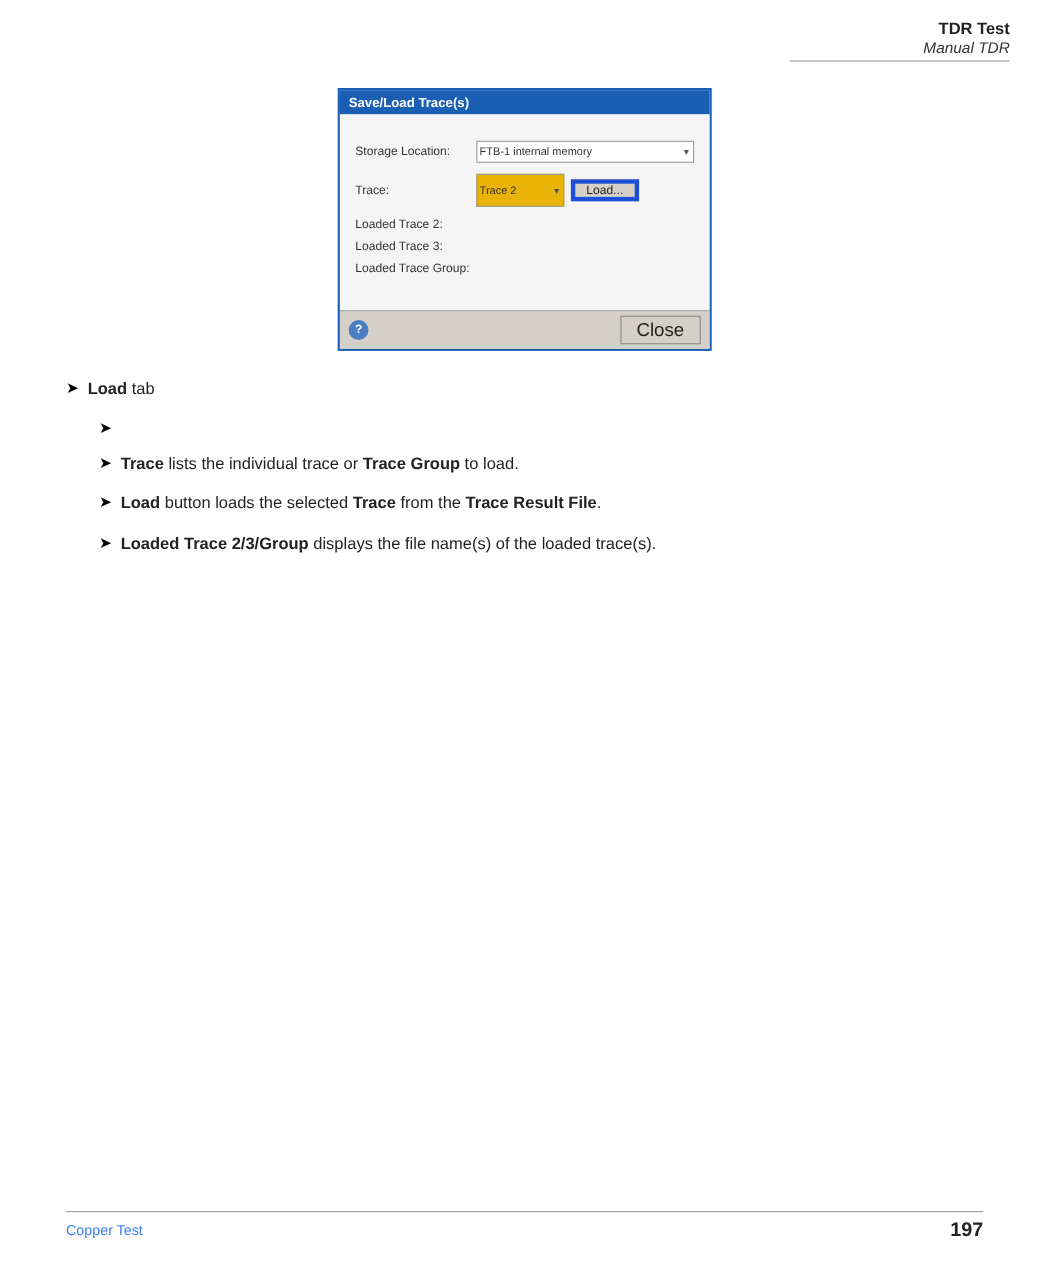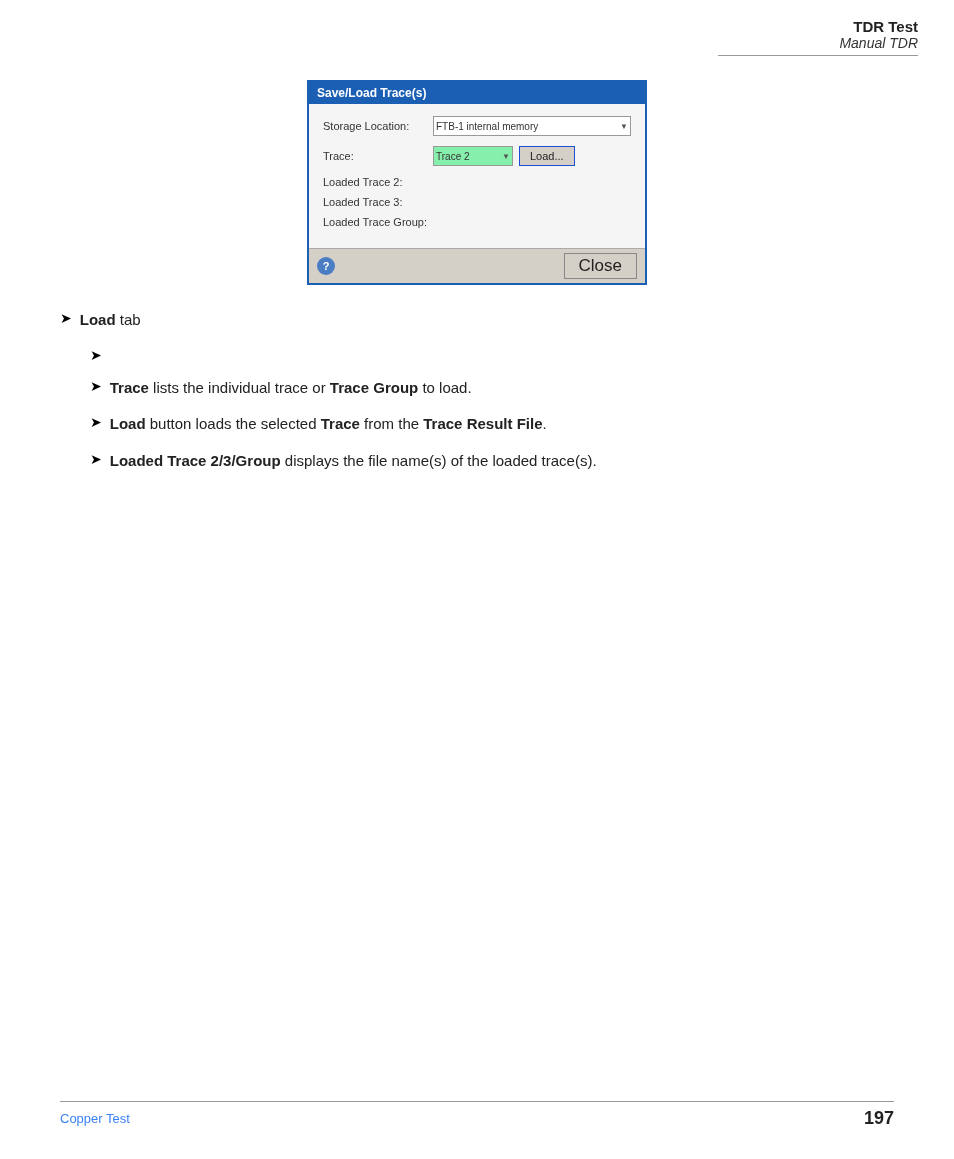--- a/index.html
+++ b/index.html
@@ -90,21 +90,21 @@
       color: white;
       font-weight: bold;
     }
 
     .dialog-tab.inactive {
       background: #e0ddd6;
       color: #333;
     }
 
     .dialog-body {
-      padding: 12px 14px;
+      padding: 24px 14px;
       background: #f5f5f5;
     }
 
     .dialog-row {
       display: flex;
       align-items: center;
       margin-bottom: 10px;
     }
 
     .dialog-label {
@@ -141,32 +141,32 @@
       display: flex;
       align-items: center;
       gap: 6px;
     }
 
     .dialog-trace-select {
       width: 80px;
       font-size: 10px;
       padding: 1px 2px;
       border: 1px solid #999;
-      background: #86efac;
-      height: 20px;
+      background: #eab308;
+      height: 30px;
       display: flex;
       align-items: center;
       justify-content: space-between;
     }
 
     .dialog-load-btn {
       padding: 2px 10px;
       font-size: 11px;
       background: #d4d0c8;
-      border: 1px solid #1d4ed8;
+      border: 4px solid #1d4ed8;
       cursor: pointer;
       height: 20px;
       display: flex;
       align-items: center;
     }
 
     .loaded-row {
       margin-bottom: 8px;
     }
 

